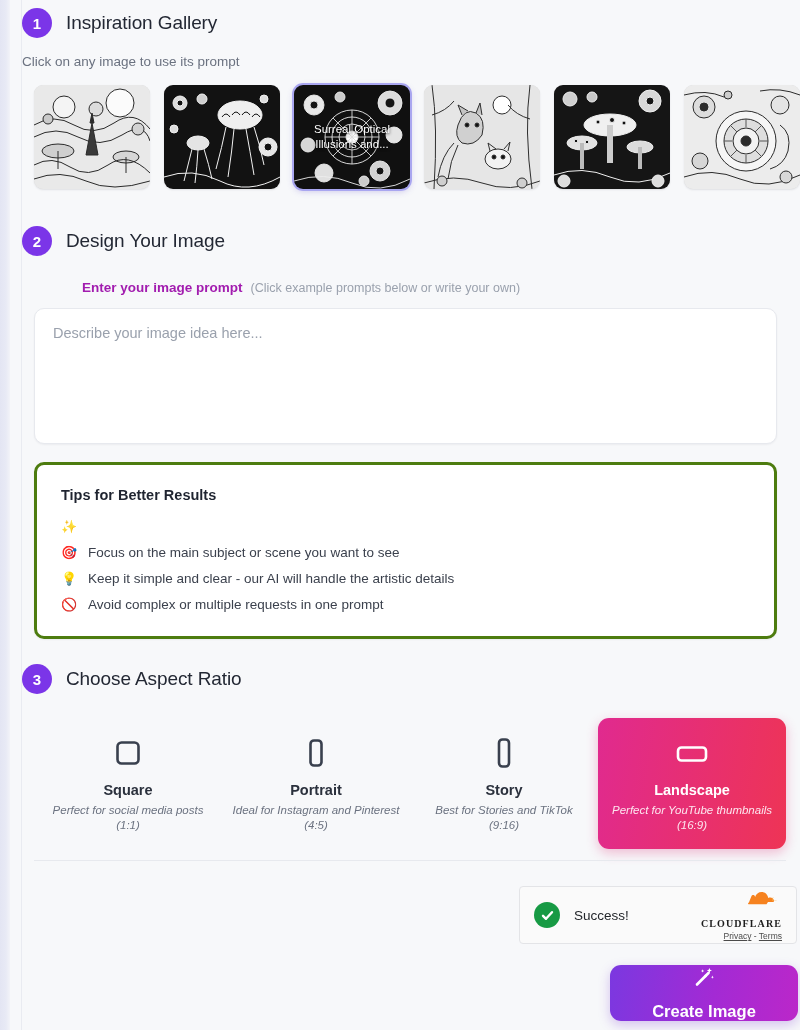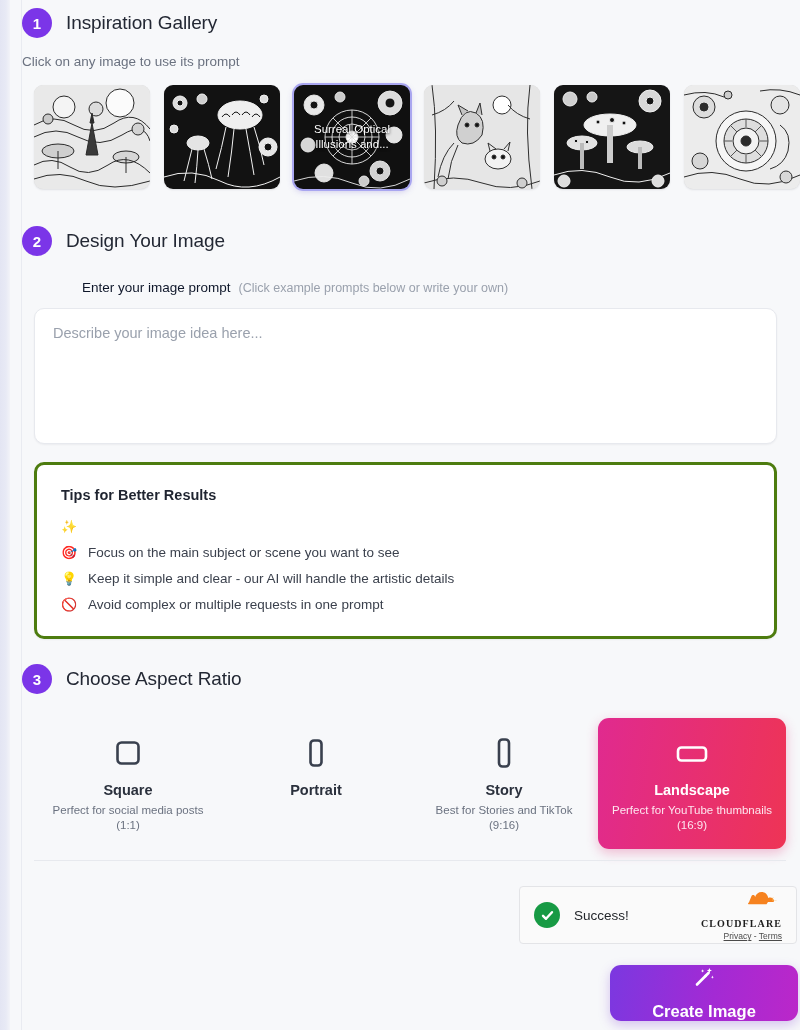--- a/index.html
+++ b/index.html
@@ -108,22 +108,22 @@
   #section-design { position: absolute; left: 0; top: 226px; width: 778px; }
   .prompt-label-row {
     margin-left: 12px;
     margin-top: 24px;
     display: flex;
     align-items: baseline;
     gap: 8px;
   }
   .prompt-label {
     font-size: 13.5px;
-    font-weight: normal;
-    color: #0f172a;
+    font-weight: bold;
+    color: #a21caf;
     padding-left: 48px;
   }
   .prompt-hint {
     font-size: 12.5px;
     color: #9aa1ad;
   }
   .prompt-box {
     margin: 13px 0 0 12px;
     width: 743px; height: 136px;
     background: #fff;
@@ -199,20 +199,21 @@
   .ratio-name {
     font-size: 14.5px;
     font-weight: bold;
     color: #2b313d;
     margin-bottom: 5px;
   }
   .ratio-desc {
     font-size: 11.5px;
     line-height: 15px;
     color: #6b7280;
+    font-style: italic;
   }
   .ratio-card.selected .ratio-name { color: #fff; }
   .ratio-card.selected .ratio-desc { color: #fde6ef; }
 
   .divider {
     position: absolute;
     left: 12px; top: 860px;
     width: 752px; height: 1px;
     background: #e7e9ee;
   }
@@ -507,20 +508,21 @@
         <div class="ratio-desc">Perfect for social media posts (1:1)</div>
       </div>
 
       <div class="ratio-card">
         <div class="ratio-icon">
           <svg width="20" height="28" viewBox="0 0 20 28">
             <rect x="4.5" y="1.5" width="11" height="25" rx="3.5" fill="none" stroke="#39404e" stroke-width="2.6"></rect>
           </svg>
         </div>
         <div class="ratio-name">Portrait</div>
+        <div class="ratio-desc">Ideal for Instagram and Pinterest (4:5)</div>
       </div>
 
       <div class="ratio-card">
         <div class="ratio-icon">
           <svg width="20" height="30" viewBox="0 0 20 30">
             <rect x="5" y="1.5" width="10" height="27" rx="3.5" fill="none" stroke="#39404e" stroke-width="2.6"></rect>
           </svg>
         </div>
         <div class="ratio-name">Story</div>
         <div class="ratio-desc">Best for Stories and TikTok (9:16)</div>

